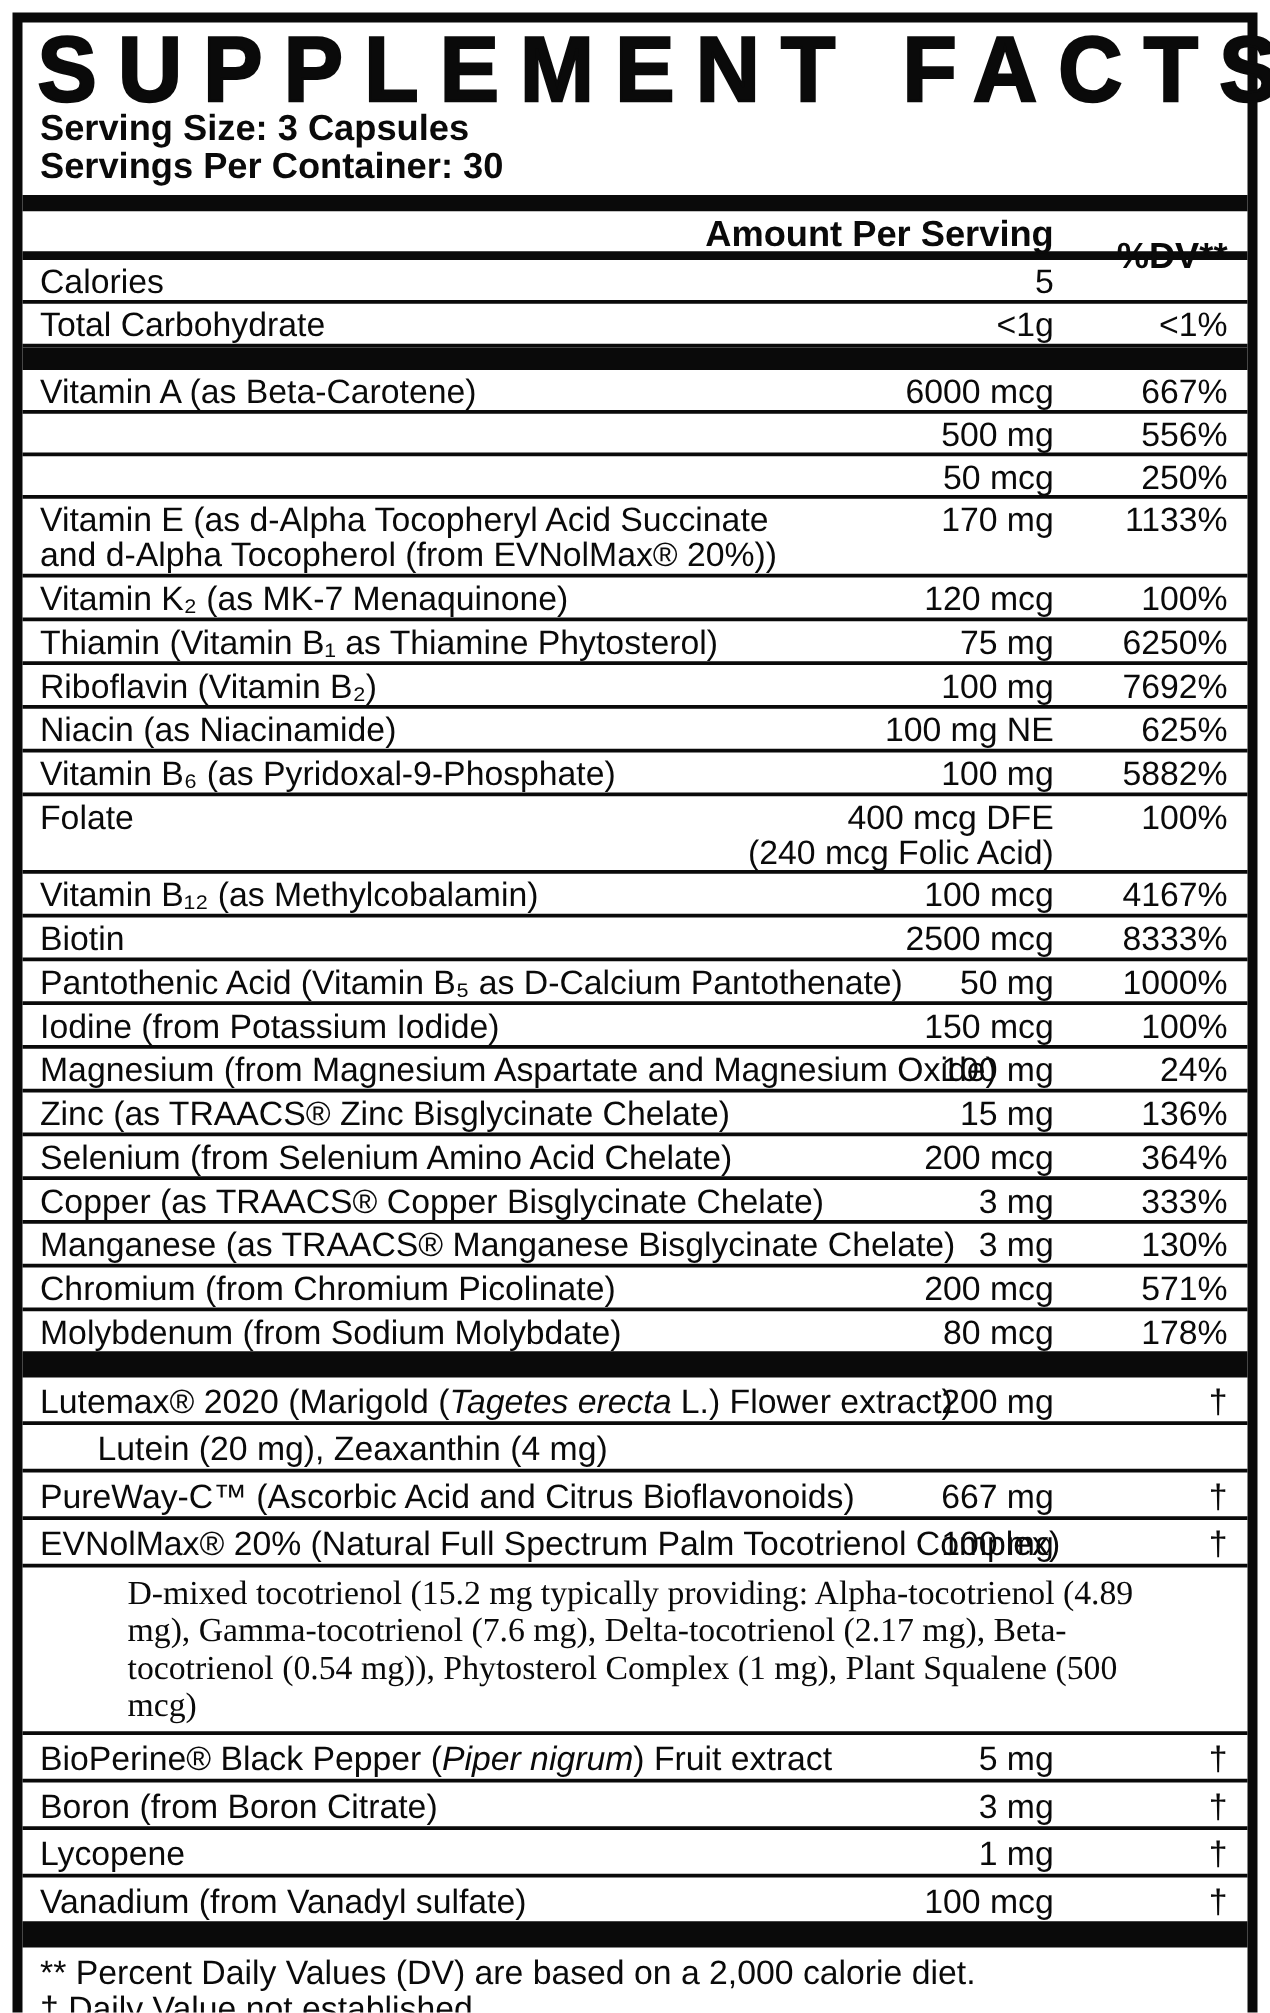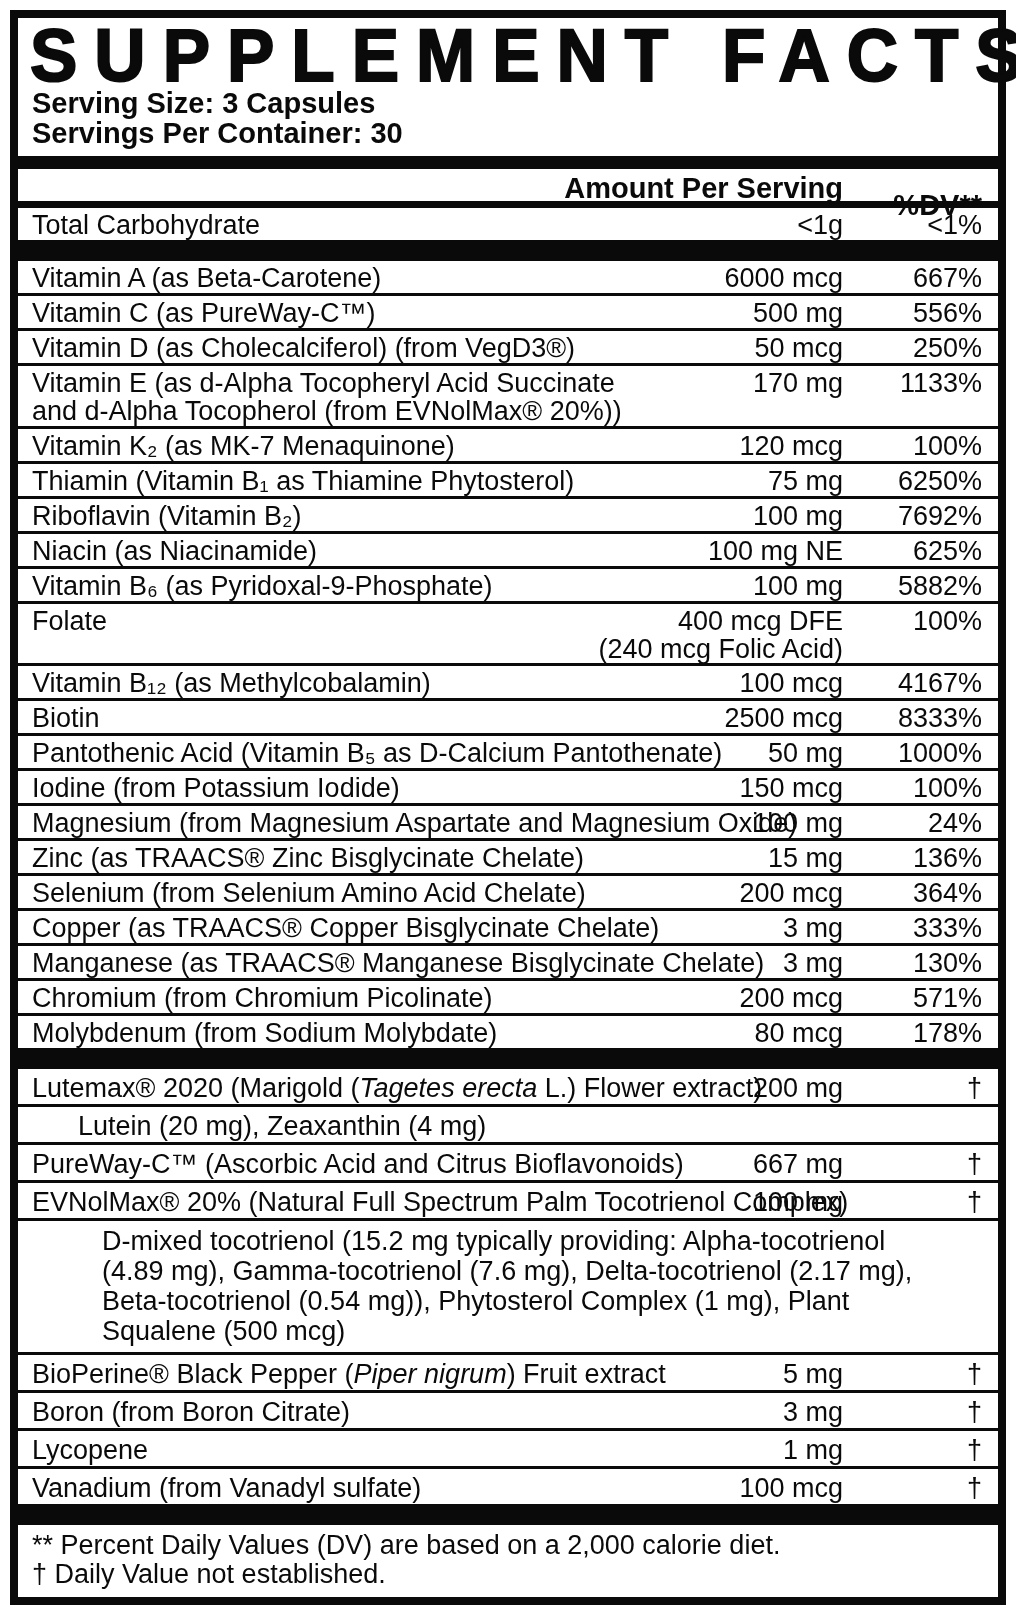--- a/index.html
+++ b/index.html
@@ -66,21 +66,21 @@
   .row .amt {
     position: absolute; right: 155px; top: 3px;
     text-align: right; white-space: nowrap;
   }
   .row .dv {
     position: absolute; right: 16px; top: 3px;
     text-align: right; white-space: nowrap;
   }
   .row.indent { padding-left: 60px; }
   .row.block { padding: 6px 60px 6px 84px; }
-  .row.block .name { white-space: normal; line-height: 30px; padding-right: 0; }
+  .row.block .name { white-space: normal; line-height: 30px; padding-right: 0; font-family: Liberation Serif, serif; }
   .row.s3 { min-height: 38px; padding-top: 5px; }
   .row.s3 .amt, .row.s3 .dv { top: 5px; }
 
   .footnotes {
     padding: 6px 14px 8px;
     font-size: 27px;
     line-height: 29px;
   }
   .footnotes div { white-space: nowrap; }
 </style>
@@ -91,37 +91,40 @@
   <div class="title">SUPPLEMENT FACTS</div>
   <div class="serving-line">Serving Size: 3 Capsules</div>
   <div class="serving-line">Servings Per Container: 30</div>
   <div class="bar-thin"></div>
   <div class="header-row">
     <span class="amt-h">Amount Per Serving</span>
     <span class="dv-h">%DV**</span>
   </div>
   <div id="rows">
       <div class="row">
+        <div class="name">Calories</div>
+        <div class="amt">5</div>
+        <div class="dv"></div>
+      </div>
+      <div class="row">
         <div class="name">Total Carbohydrate</div>
         <div class="amt">&lt;1g</div>
         <div class="dv">&lt;1%</div>
       </div>
       <div class="bar"></div>
       <div class="row">
         <div class="name">Vitamin A (as Beta-Carotene)</div>
         <div class="amt">6000 mcg</div>
         <div class="dv">667%</div>
       </div>
       <div class="row">
-        <div class="name">Vitamin C (as PureWay-C™)</div>
         <div class="amt">500 mg</div>
         <div class="dv">556%</div>
       </div>
       <div class="row">
-        <div class="name">Vitamin D (as Cholecalciferol) (from VegD3®)</div>
         <div class="amt">50 mcg</div>
         <div class="dv">250%</div>
       </div>
       <div class="row two">
         <div class="name">Vitamin E (as d-Alpha Tocopheryl Acid Succinate<div>and d-Alpha Tocopherol (from EVNolMax® 20%))</div></div>
         <div class="amt">170 mg</div>
         <div class="dv">1133%</div>
       </div>
       <div class="row">
         <div class="name">Vitamin K₂ (as MK-7 Menaquinone)</div>

